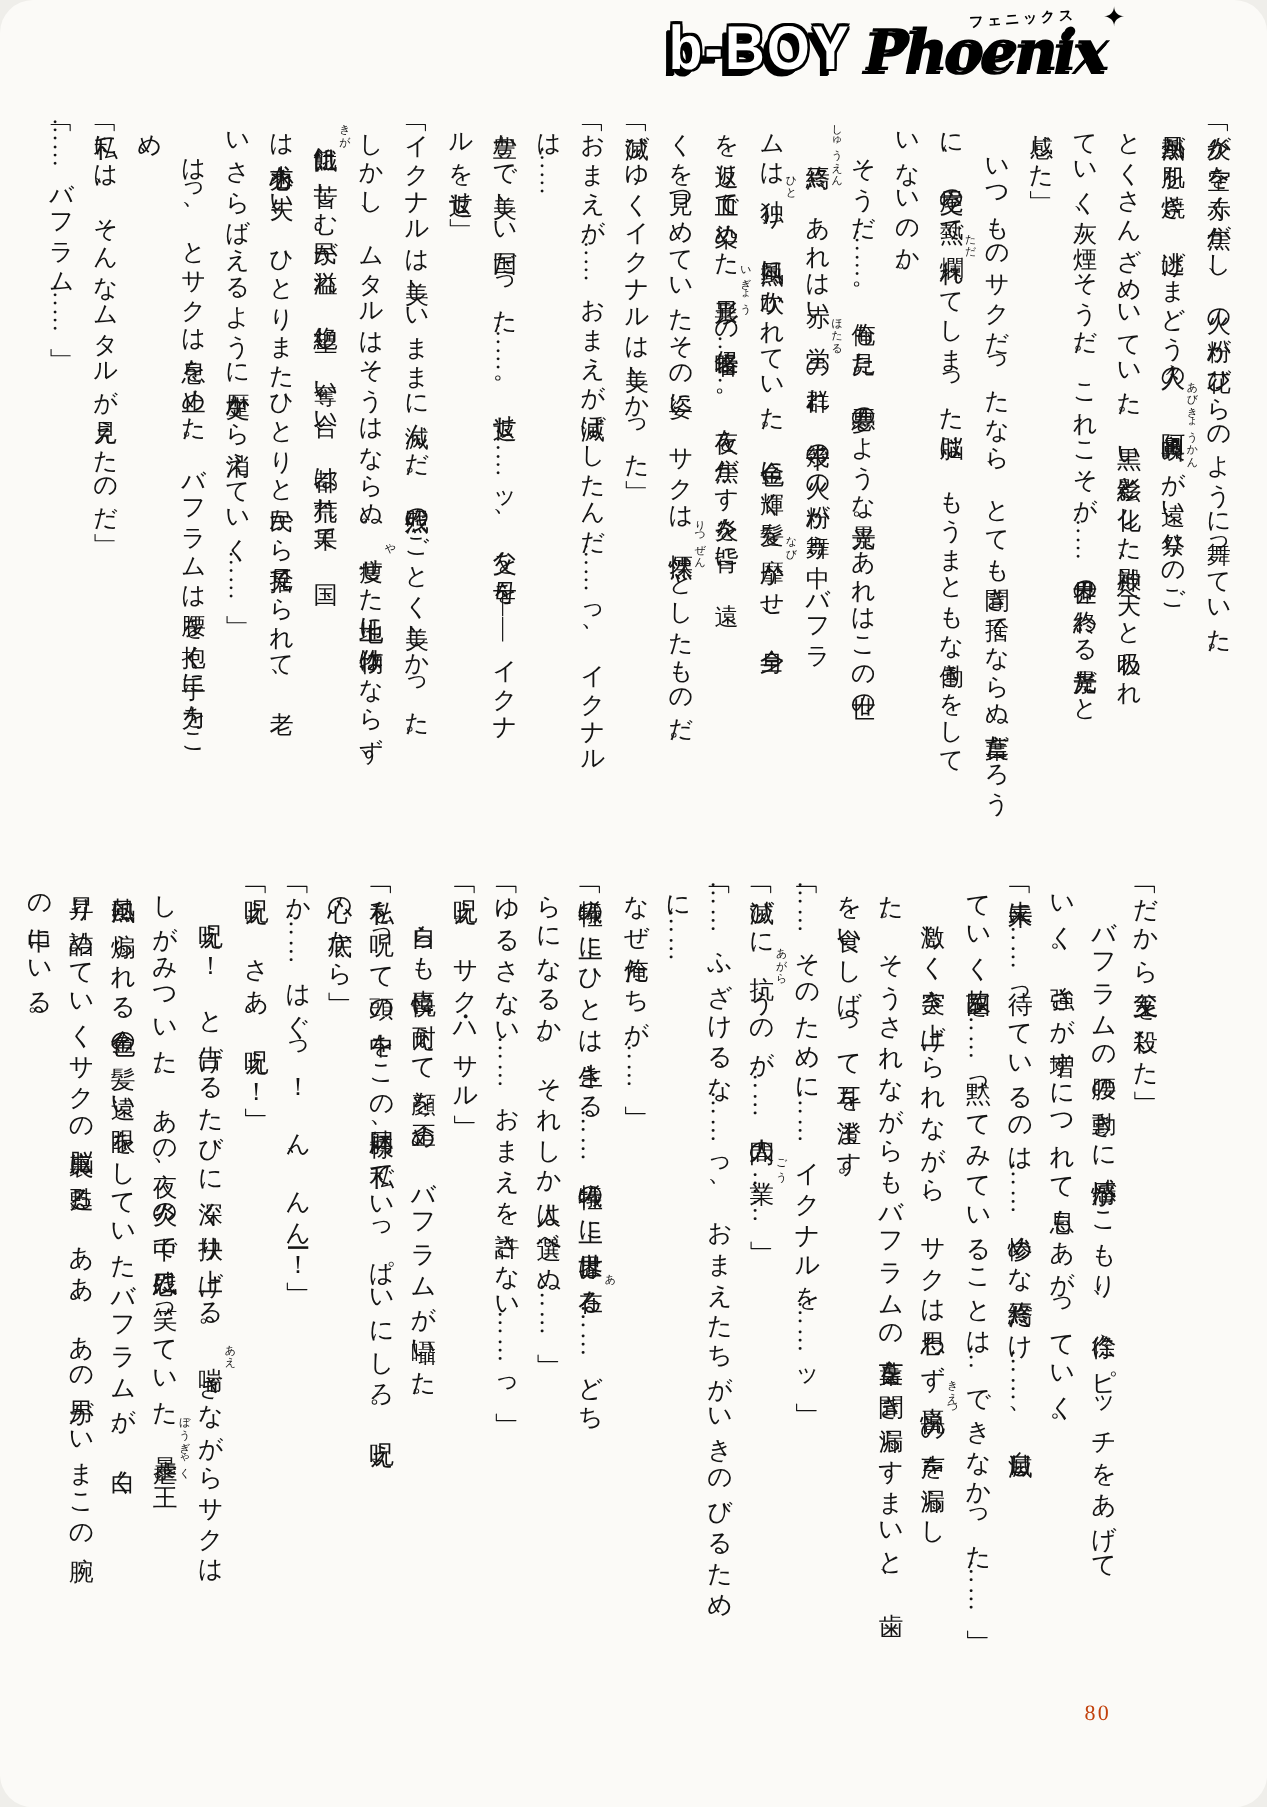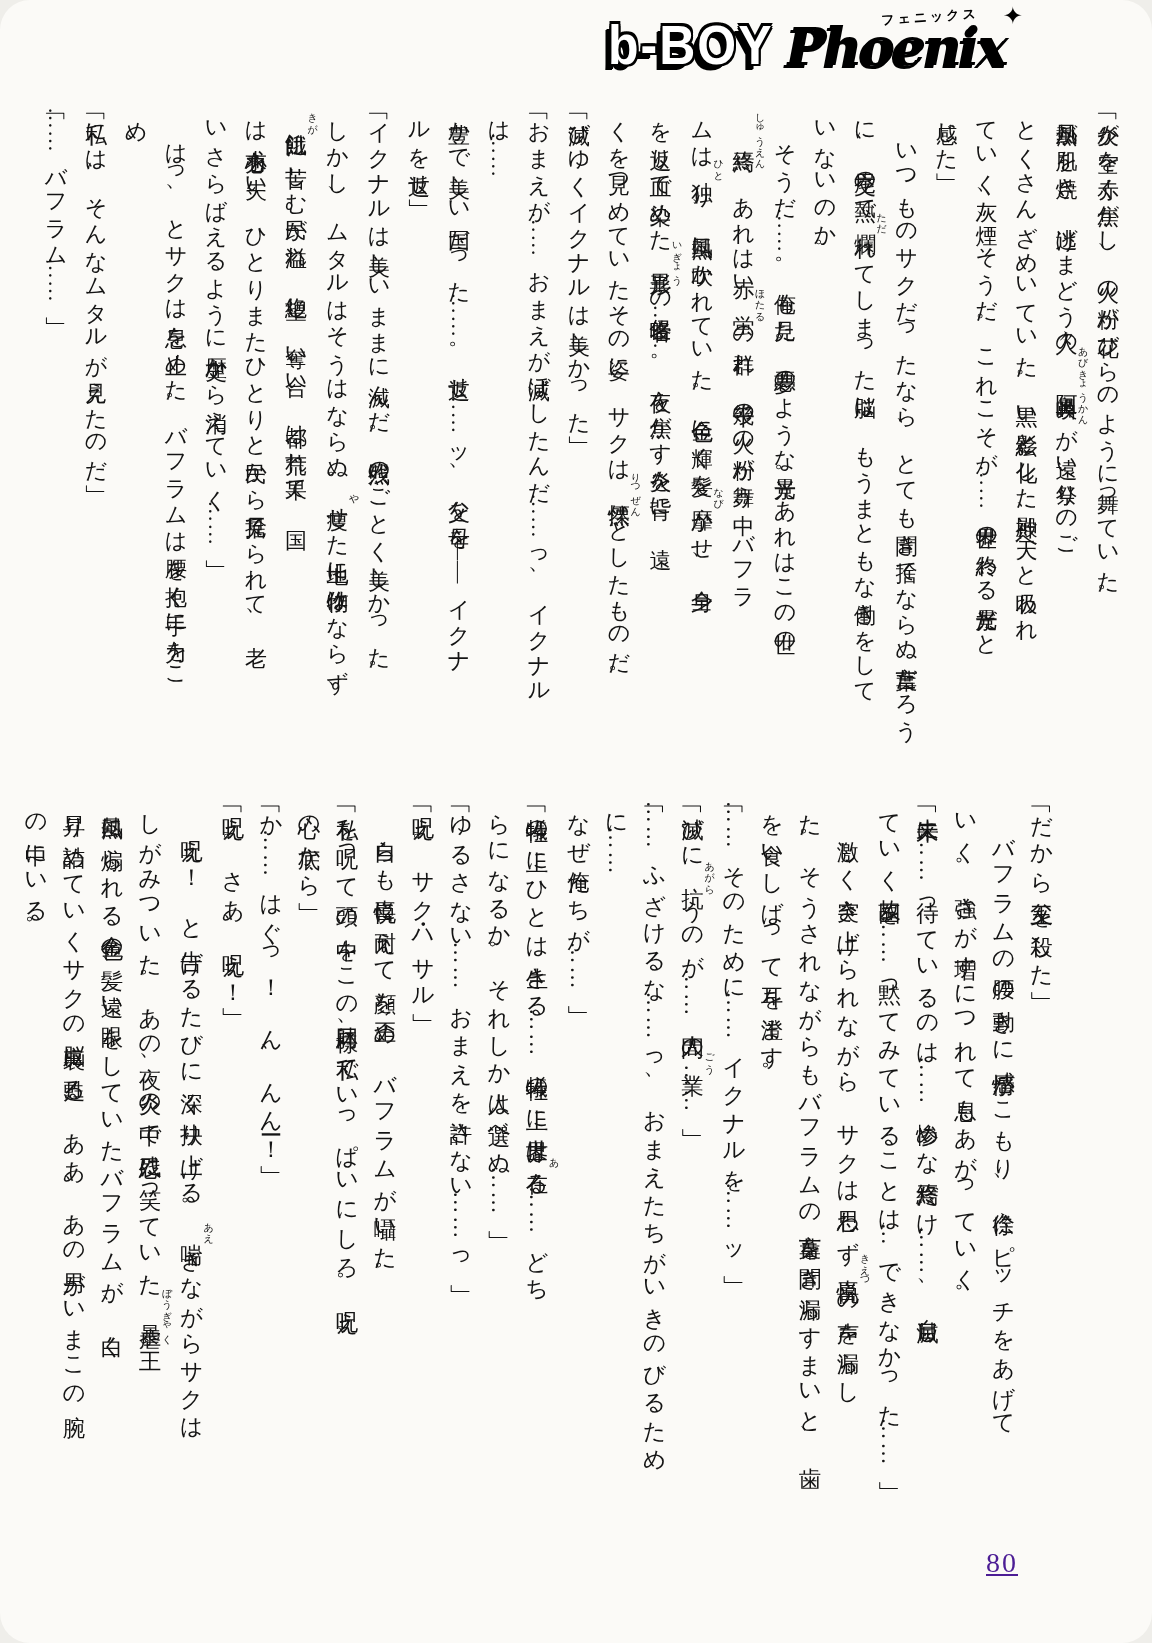--- a/index.html
+++ b/index.html
@@ -97,24 +97,23 @@
   rt {
     font-size:10px;
     letter-spacing:0;
     font-family:"Liberation Serif","DejaVu Serif",serif;
   }
 
   
   .page-number {
     position:absolute;
     top:1547px; left:986px;
-    font-size:28px;
+    font-size:20px;
     letter-spacing:2px;
-    color:#4c1d95;
-    text-decoration:underline;
+    color:#c2410c;
   }
 </style>
 </head>
 <body>
 
 <div class="page">
 
   <div class="logo">
     <span class="logo-bboy">b-BOY</span><span class="logo-phoenix-wrap"><span class="logo-katakana">フェニックス</span><span class="logo-phoenix">Phoenix</span><span class="logo-sparkle">✦</span></span>
   </div>

